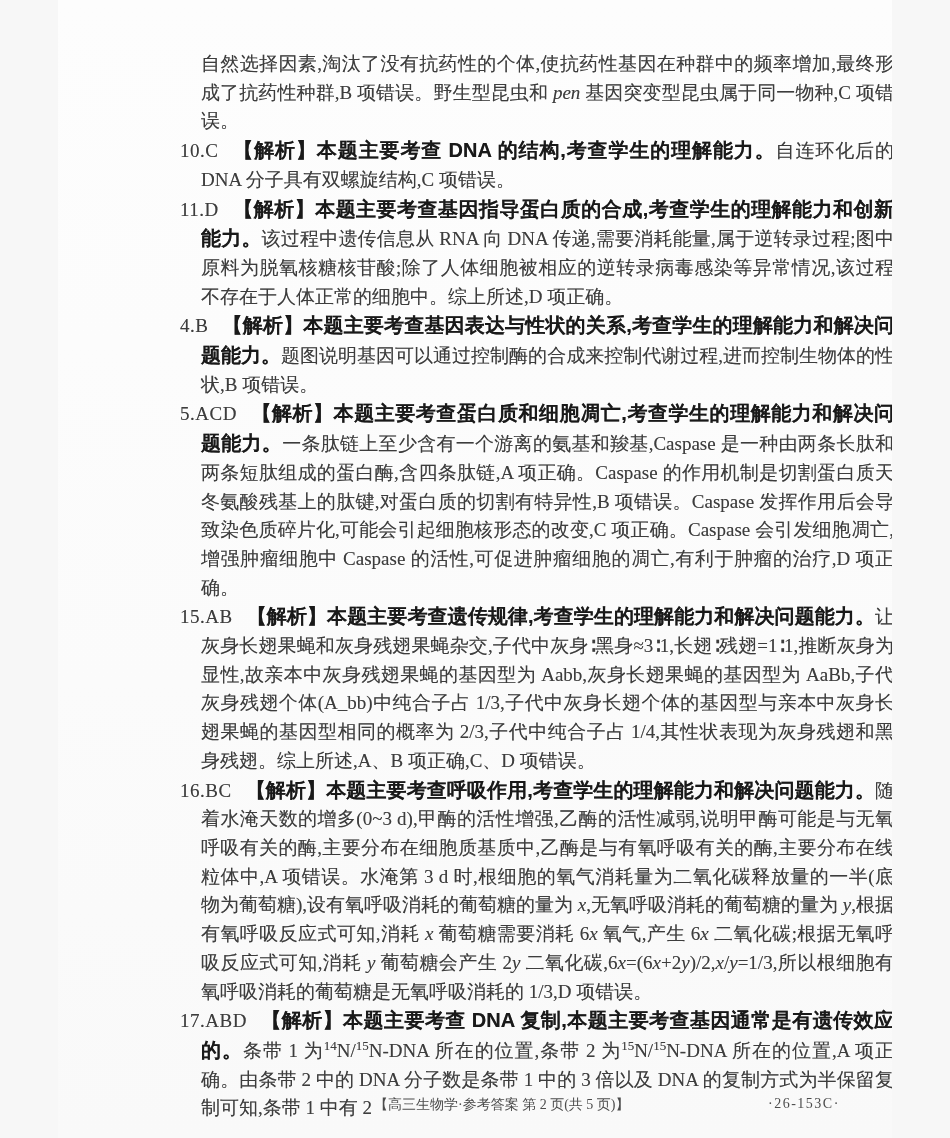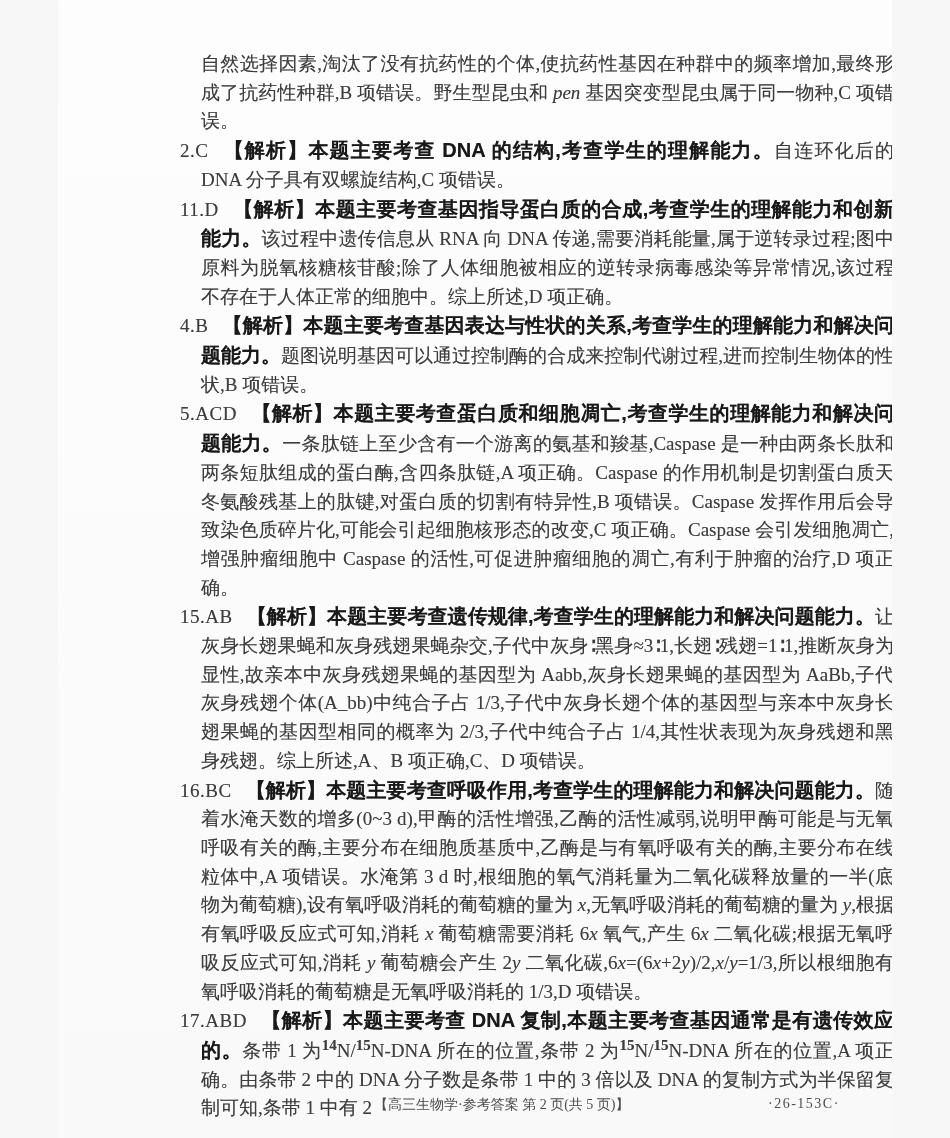--- a/index.html
+++ b/index.html
@@ -43,24 +43,23 @@
     font-weight: 700;
     color: #191919;
     font-family: "Liberation Sans", "DejaVu Sans", sans-serif;
     font-size: 20px;
     text-shadow: 0 0 0.5px rgba(25,25,25,0.6);
   }
   .i {
     font-style: italic;
   }
   .sup {
-    font-size: 15px;
+    font-size: 13px;
     vertical-align: 7px;
     line-height: 0;
-    font-weight: bold;
   }
   .footer {
     position: absolute;
     left: 0;
     top: 1096px;
     width: 950px;
     height: 26px;
     font-size: 14px;
     color: #4c4c4c;
   }
@@ -77,21 +76,21 @@
   }
 </style>
 </head>
 <body>
 
 <div class="page">
   <div class="content">
 
     <p class="para cont"><span>自然选择因素,淘汰了没有抗药性的个体,使抗药性基因在种群中的频率增加,最终形成了抗药性种群,B 项错误。野生型昆虫和 </span><span class="i">pen</span><span> 基因突变型昆虫属于同一物种,C 项错误。</span></p>
 
-    <p class="para"><span class="label">2.C</span><span class="b">【解析】本题主要考查 DNA 的结构,考查学生的理解能力。</span><span>自连环化后的 DNA 分子具有双螺旋结构,C 项错误。</span></p>
+    <p class="para"><span class="label">10.C</span><span class="b">【解析】本题主要考查 DNA 的结构,考查学生的理解能力。</span><span>自连环化后的 DNA 分子具有双螺旋结构,C 项错误。</span></p>
 
     <p class="para"><span class="label">11.D</span><span class="b">【解析】本题主要考查基因指导蛋白质的合成,考查学生的理解能力和创新能力。</span><span>该过程中遗传信息从 RNA 向 DNA 传递,需要消耗能量,属于逆转录过程;图中原料为脱氧核糖核苷酸;除了人体细胞被相应的逆转录病毒感染等异常情况,该过程不存在于人体正常的细胞中。综上所述,D 项正确。</span></p>
 
     <p class="para"><span class="label">4.B</span><span class="b">【解析】本题主要考查基因表达与性状的关系,考查学生的理解能力和解决问题能力。</span><span>题图说明基因可以通过控制酶的合成来控制代谢过程,进而控制生物体的性状,B 项错误。</span></p>
 
 
     <p class="para"><span class="label">5.ACD</span><span class="b">【解析】本题主要考查蛋白质和细胞凋亡,考查学生的理解能力和解决问题能力。</span><span>一条肽链上至少含有一个游离的氨基和羧基,Caspase 是一种由两条长肽和两条短肽组成的蛋白酶,含四条肽链,A 项正确。Caspase 的作用机制是切割蛋白质天冬氨酸残基上的肽键,对蛋白质的切割有特异性,B 项错误。Caspase 发挥作用后会导致染色质碎片化,可能会引起细胞核形态的改变,C 项正确。Caspase 会引发细胞凋亡,增强肿瘤细胞中 Caspase 的活性,可促进肿瘤细胞的凋亡,有利于肿瘤的治疗,D 项正确。</span></p>
 
     <p class="para"><span class="label">15.AB</span><span class="b">【解析】本题主要考查遗传规律,考查学生的理解能力和解决问题能力。</span><span>让灰身长翅果蝇和灰身残翅果蝇杂交,子代中灰身∶黑身≈3∶1,长翅∶残翅=1∶1,推断灰身为显性,故亲本中灰身残翅果蝇的基因型为 Aabb,灰身长翅果蝇的基因型为 AaBb,子代灰身残翅个体(A_bb)中纯合子占 1/3,子代中灰身长翅个体的基因型与亲本中灰身长翅果蝇的基因型相同的概率为 2/3,子代中纯合子占 1/4,其性状表现为灰身残翅和黑身残翅。综上所述,A、B 项正确,C、D 项错误。</span></p>
 

